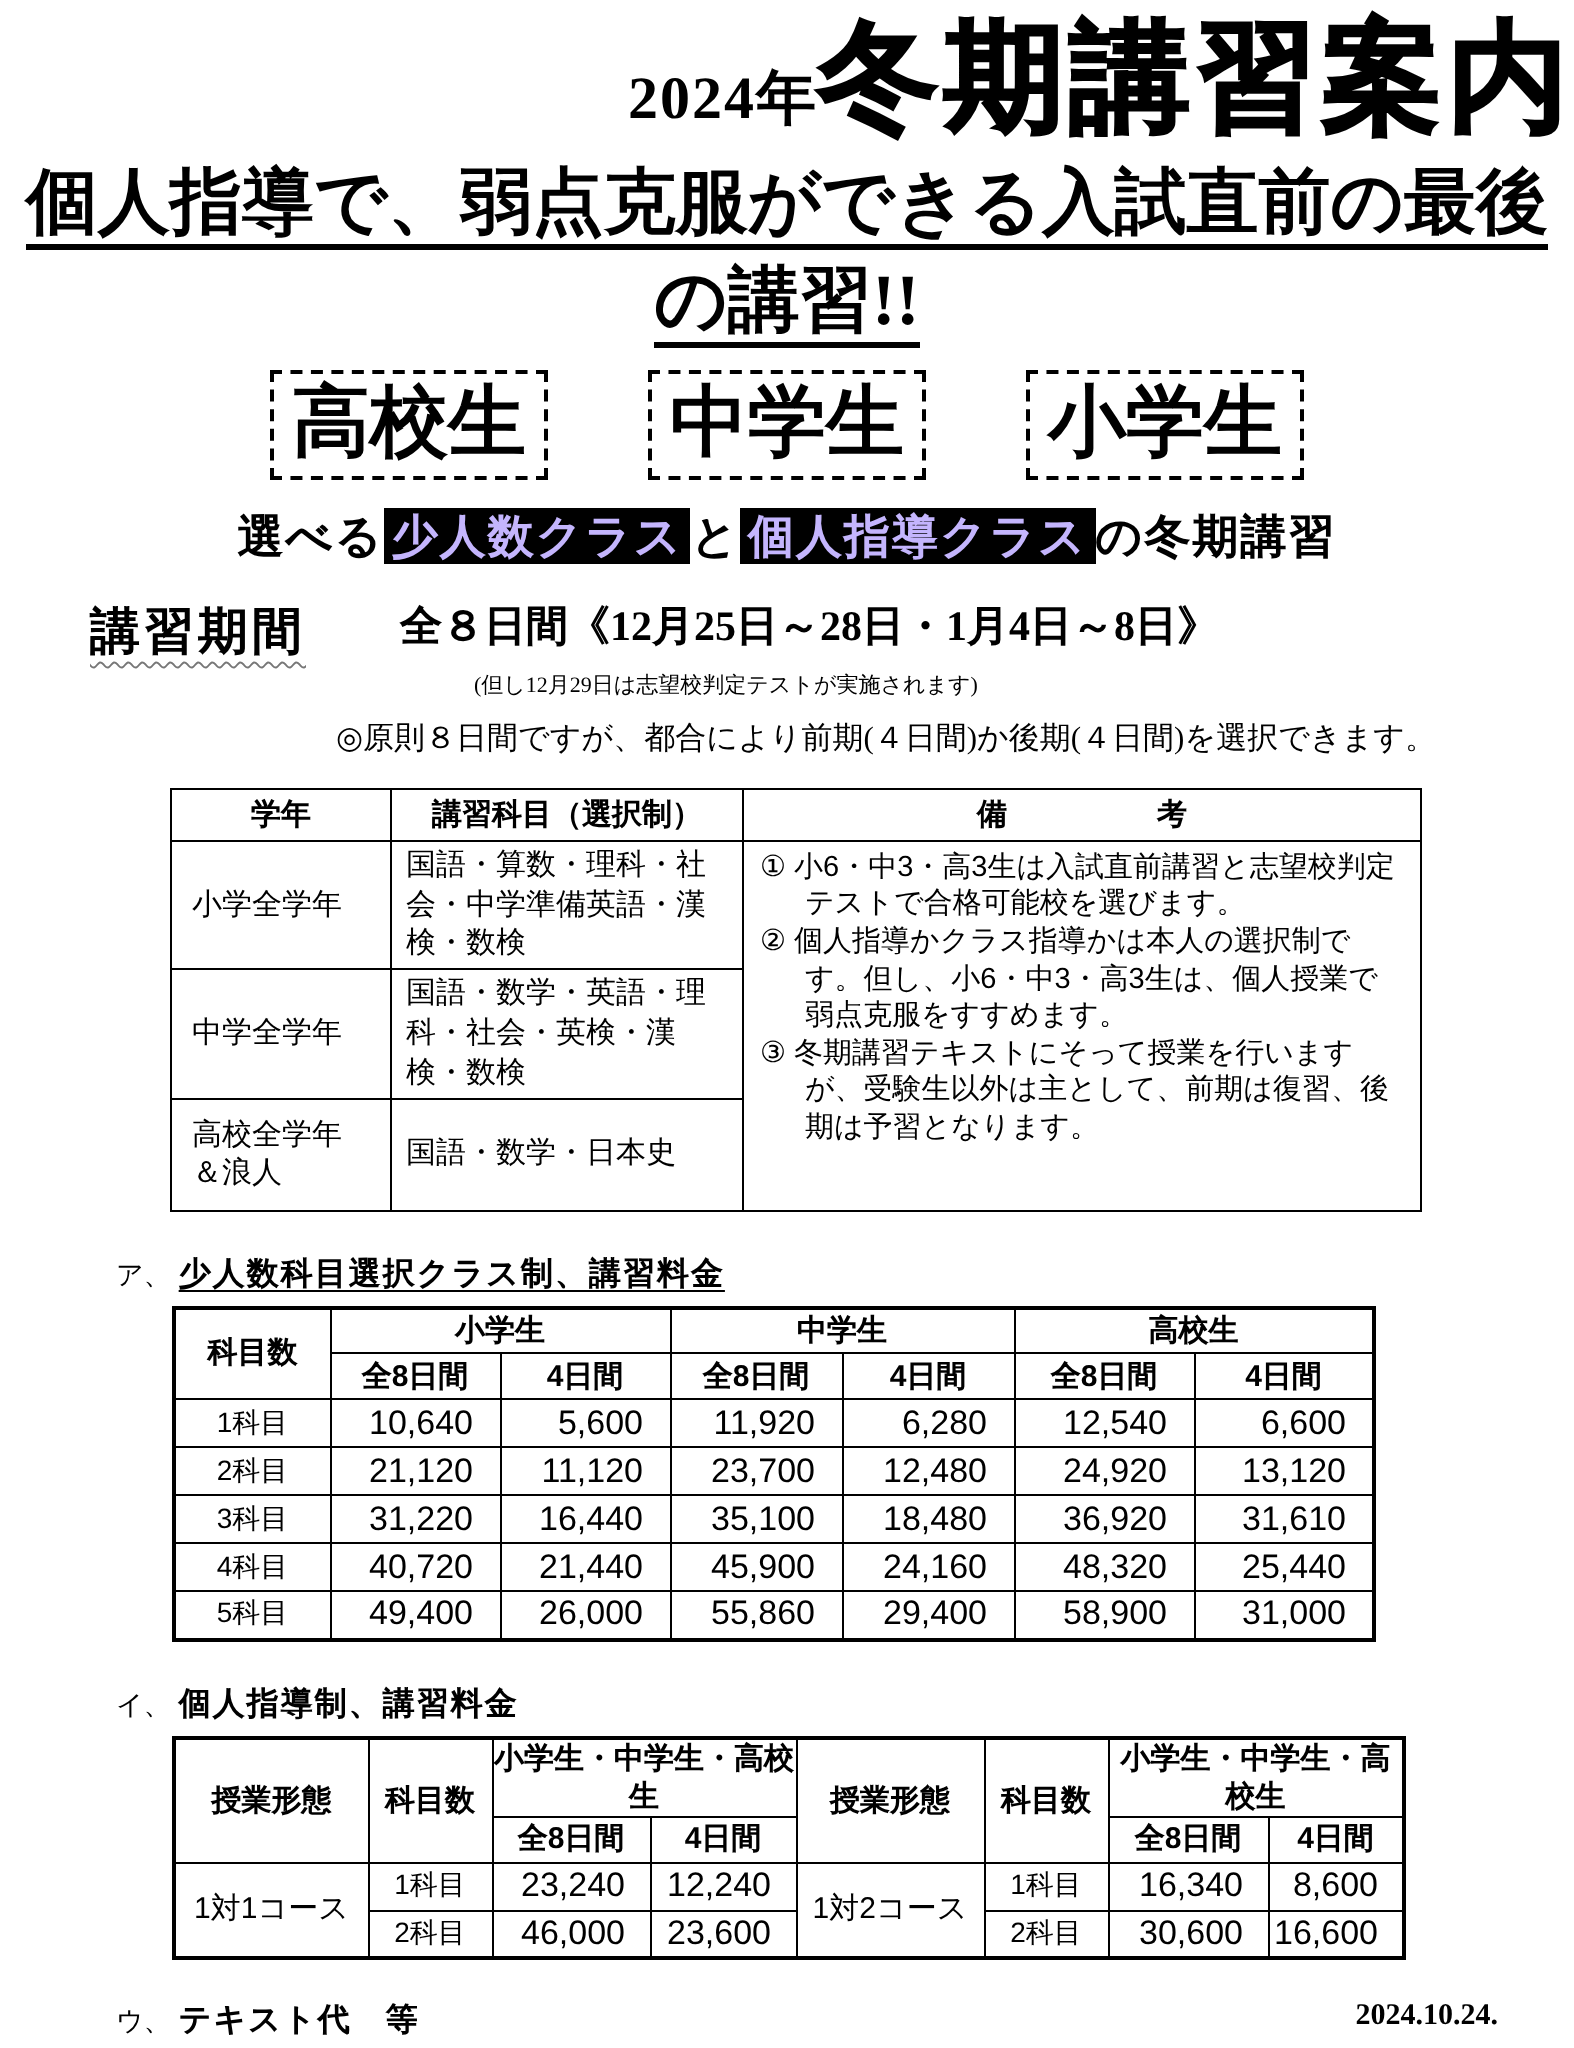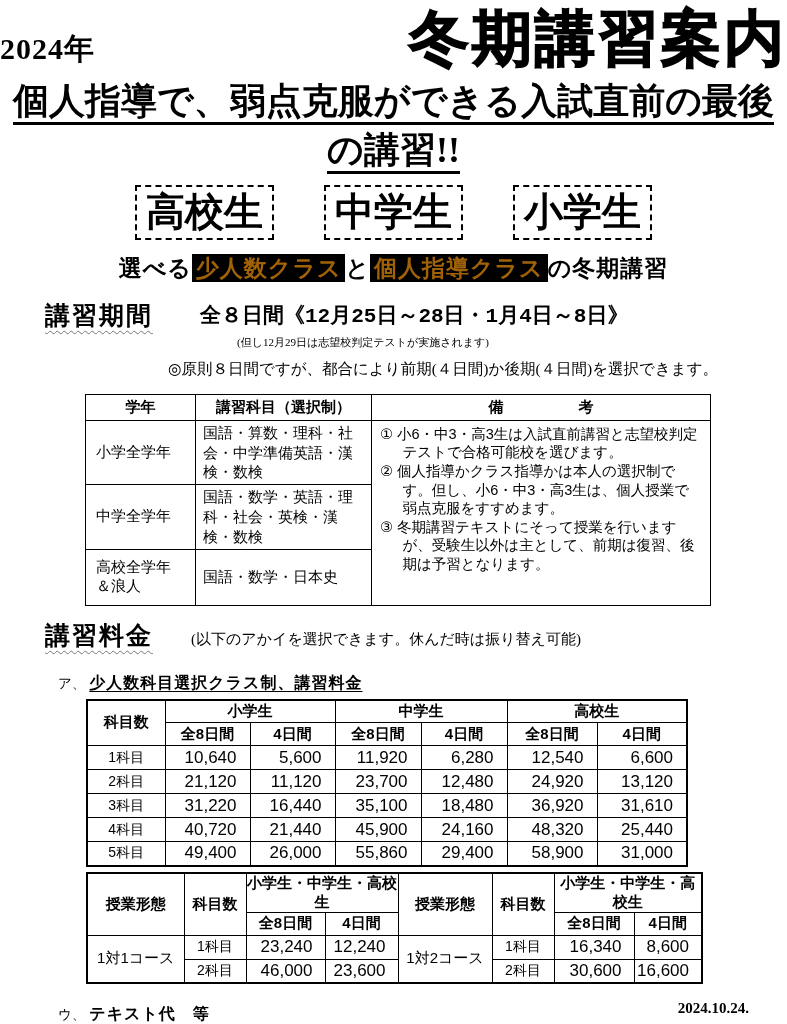--- a/index.html
+++ b/index.html
@@ -4,47 +4,47 @@
 <style>
   * { margin:0; padding:0; box-sizing:border-box; }
   html,body { background:#e8e8e8; }
   .page {
     position:relative; width:787px; height:1024px; margin:0 auto;
     background:#ffffff; color:#000; overflow:hidden;
     font-family:"Liberation Serif","DejaVu Serif",serif;
   }
   
   .hdr { text-align:center; padding-top:6px; }
-  .title-row { display:flex; justify-content:space-between; align-items:baseline; gap:34px; }
+  .title-row { display:flex; justify-content:flex-end; align-items:baseline; }
   .year { font-size:30px; font-weight:bold; letter-spacing:1px; }
   .main-title {
     font-family:"Liberation Sans","DejaVu Sans",sans-serif;
     font-size:60px; font-weight:900; letter-spacing:3px; line-height:1.1;
     -webkit-text-stroke:1.5px #000;
   }
   .subtitle { margin-top:5px; font-size:36px; font-weight:bold; }
   .subtitle span { border-bottom:3px solid #000; padding-bottom:1px; }
   .boxes { margin-top:10px; display:flex; justify-content:center; gap:50px; }
   .student-box {
     border:2.5px dashed #000; font-size:39px; font-weight:600;
     padding:1px 9px; line-height:1.25;
   }
   .tagline {
     margin-top:13px; font-family:"Liberation Sans","DejaVu Sans",sans-serif;
     font-size:23px; font-weight:bold; letter-spacing:1px;
   }
-  .hl { background:#000; color:#a16207; padding:1px 4px; }
+  .hl { background:#000; color:#c4b5fd; padding:1px 4px; }
   
   .h2 {
     font-size:25px; font-weight:bold; letter-spacing:2px;
     text-decoration:underline; text-decoration-style:wavy;
     text-decoration-color:#777; text-decoration-thickness:1px;
     text-underline-offset:6px;
   }
-  .period-row { margin:15px 0 0 45px; display:flex; align-items:center;font-family:Liberation Mono, monospace; }
+  .period-row { margin:15px 0 0 45px; display:flex; align-items:flex-start; }
   .period-main { margin-left:47px; font-size:21px; font-weight:bold; }
   .note-1 { margin:3px 0 0 237px; font-size:11px; }
   .note-2 { margin:9px 0 0 168px; font-size:15.5px; }
   .content-heading-row { margin:7px 0 0 45px; }
   
   table { border-collapse:collapse; table-layout:fixed;
           font-family:"Liberation Sans","DejaVu Sans",sans-serif; }
   th,td { border:1.2px solid #000; }
   .t1 { margin:14px 0 0 85px; width:625px; border:1.8px solid #000; }
   .t1 th { height:26px; font-size:15px; text-align:center; }
@@ -130,24 +130,20 @@
       <td class="subjects">国語・数学・英語・理科・社会・英検・漢検・数検</td>
     </tr>
     <tr class="r3">
       <td class="grade">高校全学年
 ＆浪人</td>
       <td class="subjects">国語・数学・日本史</td>
     </tr>
   </tbody>
     </table>
 
-  <div class="pricing-row">
-    <span class="h2">講習料金</span>
-    <span class="pricing-note">(以下のアかイを選択できます。休んだ時は振り替え可能)</span>
-  </div>
 
   <div class="label-line">
     <span class="label-prefix">ア、</span>
     <span class="label-text u">少人数科目選択クラス制、講習料金</span>
   </div>
 
   <table class="t2">
     <colgroup>
         <col style="width:78px">
         <col style="width:85px">
@@ -213,20 +209,24 @@
       <td>49,400</td>
       <td>26,000</td>
       <td>55,860</td>
       <td>29,400</td>
       <td>58,900</td>
       <td>31,000</td>
     </tr>
   </tbody>
     </table>
 
+  <div class="label-line">
+    <span class="label-prefix">イ、</span>
+    <span class="label-text">個人指導制、講習料金</span>
+  </div>
 
   <table class="t3">
     <colgroup>
         <col style="width:97px">
         <col style="width:62px">
         <col style="width:79px">
         <col style="width:73px">
         <col style="width:94px">
         <col style="width:62px">
         <col style="width:80px">

